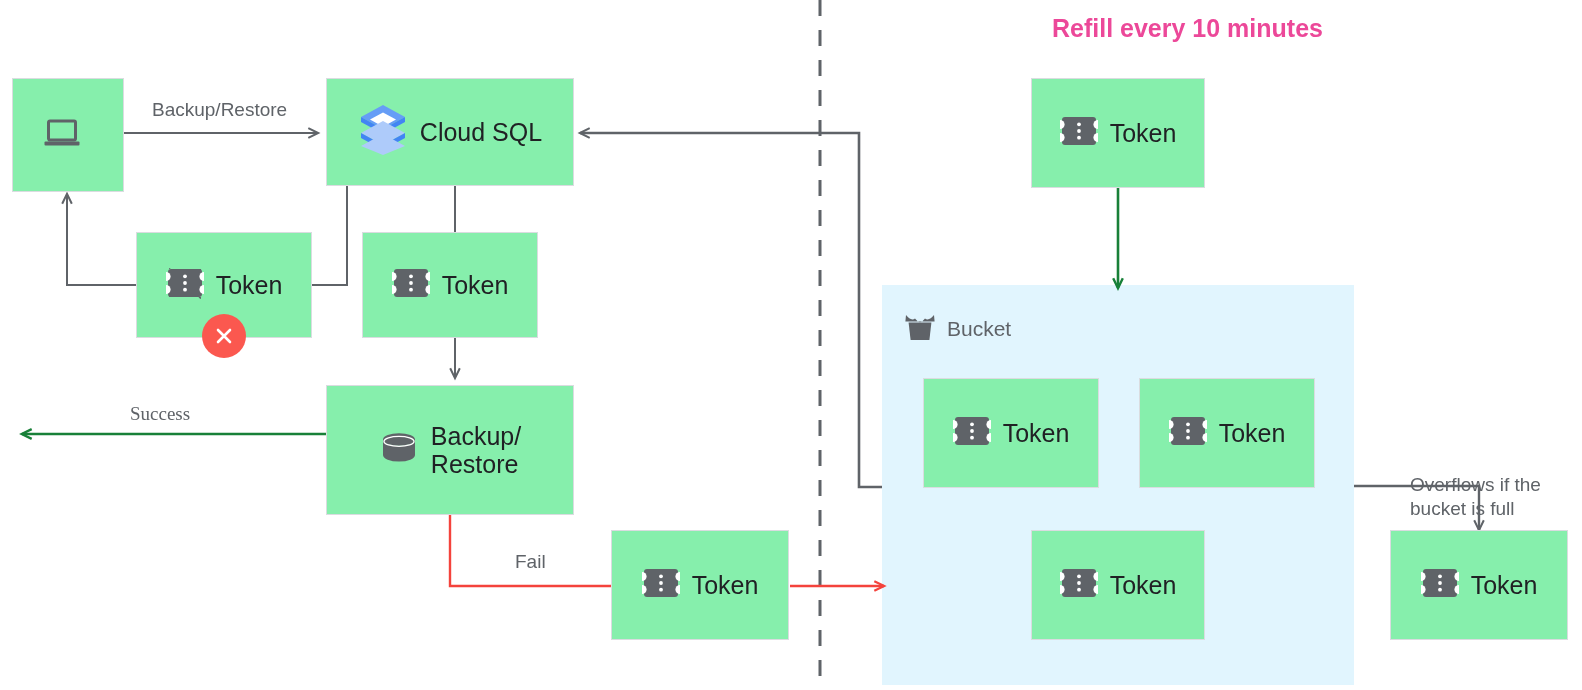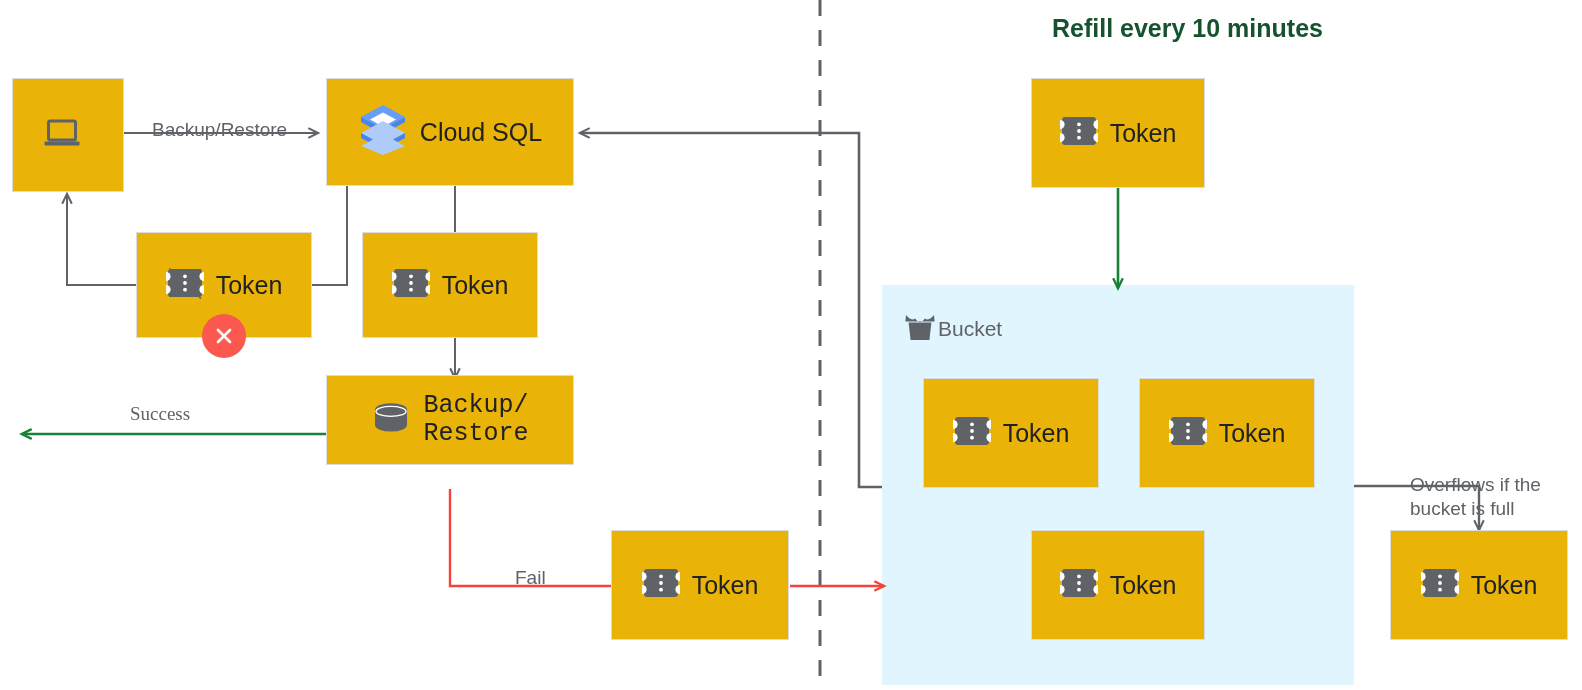--- a/index.html
+++ b/index.html
@@ -1,29 +1,29 @@
 <!DOCTYPE html>
 <html><head>
 <meta charset="utf-8">
 <style>
   html,body{margin:0;padding:0;background:#ffffff;}
   body{font-family:"Liberation Sans","DejaVu Sans",sans-serif;}
   #stage{position:relative;width:1582px;height:690px;overflow:hidden;background:#fff;}
   #edges{position:absolute;left:0;top:0;width:1582px;height:690px;pointer-events:none;}
 
-  .node{position:absolute;background:#eab308;border:1px solid #dadce0;box-sizing:border-box;
+  .node{position:absolute;background:#86efac;border:1px solid #dadce0;box-sizing:border-box;
         display:flex;align-items:center;justify-content:center;gap:12px;}
   .node .lbl{font-size:25px;color:#202124;line-height:1.12;white-space:pre-line;}
 
   .bucket-region{position:absolute;background:#e1f5fe;box-sizing:border-box;}
-  .bucket-head{position:absolute;display:flex;align-items:center;gap:1px;}
+  .bucket-head{position:absolute;display:flex;align-items:center;gap:10px;}
   .bucket-head .lbl{font-size:21px;color:#5f6368;}
 
   .edge-label{position:absolute;font-size:19px;color:#5f6368;line-height:1.25;white-space:pre-line;}
-  .title{position:absolute;font-size:25px;font-weight:bold;color:#14532d;white-space:nowrap;text-align:center;}
+  .title{position:absolute;font-size:25px;font-weight:bold;color:#ec4899;white-space:nowrap;text-align:center;}
 
   .err-badge{position:absolute;width:44px;height:44px;border-radius:50%;background:#fb584f;
              display:flex;align-items:center;justify-content:center;}
 
   .ico{flex:0 0 auto;display:block;}
 </style>
 </head>
 <body>
 
 <div id="stage">
@@ -73,23 +73,23 @@
 
     <path d="M882,487 L859,487 L859,133 L580,133" fill="none" stroke="#5f6368" stroke-width="2.6" marker-end="url(#ah-grey)"></path>
 
     <path d="M1118,188 L1118,288" fill="none" stroke="#188038" stroke-width="2.6" marker-end="url(#ah-green)"></path>
 
     <path d="M1354,486 L1479,486 L1479,530" fill="none" stroke="#5f6368" stroke-width="2.4" marker-end="url(#ah-grey)"></path>
   </svg>
 
   <div class="title" style="left:1052px;top:14px;">Refill every 10 minutes</div>
 
-  <div class="edge-label" style="left:152px;top:98px;margin-top:20px;">Backup/Restore</div>
+  <div class="edge-label" style="left:152px;top:98px;">Backup/Restore</div>
   <div class="edge-label" style="left:130px;top:402px;font-family:Liberation Serif, serif;">Success</div>
-  <div class="edge-label" style="left:515px;top:550px;margin-top:16px;">Fail</div>
+  <div class="edge-label" style="left:515px;top:550px;">Fail</div>
   <div class="edge-label" style="left:1410px;top:425px;margin-top:48px;">Overflows if the
 bucket is full</div>
 
   <div class="node" style="left:12px;top:78px;width:112px;height:114px;">
     <span class="ico">
       <svg width="38" height="30" viewBox="0 0 38 30">
         <rect x="5.5" y="3" width="27" height="19" rx="1.4" fill="none" stroke="#5f6368" stroke-width="3"></rect>
         <rect x="1.5" y="23.5" width="35" height="4" rx="1" fill="#5f6368"></rect>
       </svg>
     </span>
@@ -144,21 +144,21 @@
         <circle cx="38" cy="10.5" r="4.6" fill="#ffffff"></circle>
         <circle cx="38" cy="23.5" r="4.6" fill="#ffffff"></circle>
         <circle cx="19" cy="10.3" r="1.9" fill="#ffffff"></circle>
         <circle cx="19" cy="17" r="1.9" fill="#ffffff"></circle>
         <circle cx="19" cy="23.7" r="1.9" fill="#ffffff"></circle>
       </svg>
     </span>
     <span class="lbl">Token</span>
   </div>
 
-  <div class="node" style="left:326px;top:375px;width:248px;height:90px;font-family:Liberation Mono, monospace;">
+  <div class="node" style="left:326px;top:385px;width:248px;height:130px;">
     <span class="ico">
       <svg width="40" height="36" viewBox="0 0 40 36">
         <ellipse cx="20" cy="9.5" rx="16" ry="6.2" fill="#5f6368"></ellipse>
         <path d="M4 9.5 V25 a16 6.6 0 0 0 32 0 V9.5 a16 6.2 0 0 1 -32 0 Z" fill="#5f6368"></path>
         <ellipse cx="20" cy="11.4" rx="15" ry="5" fill="none" stroke="#ffffff" stroke-width="1.3"></ellipse>
       </svg>
     </span>
     <span class="lbl">Backup/
 Restore</span>
   </div>

